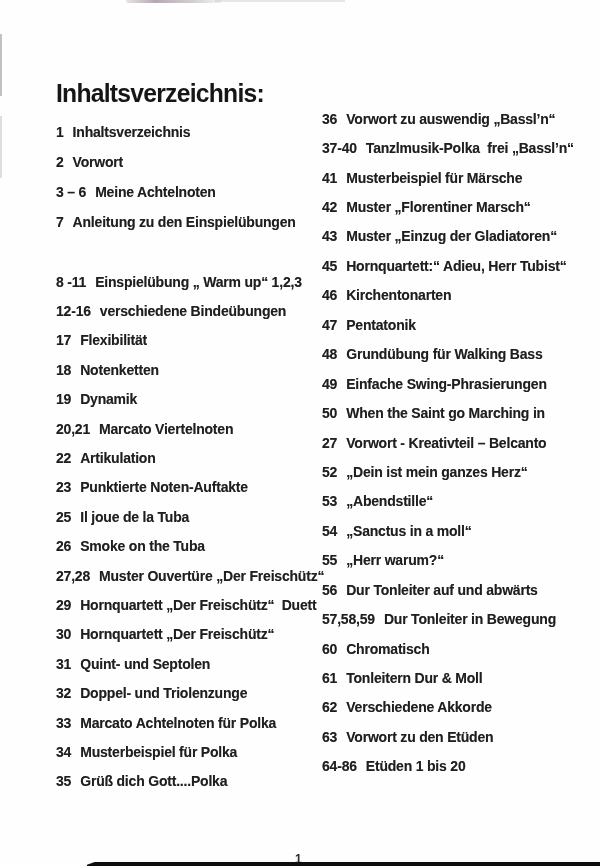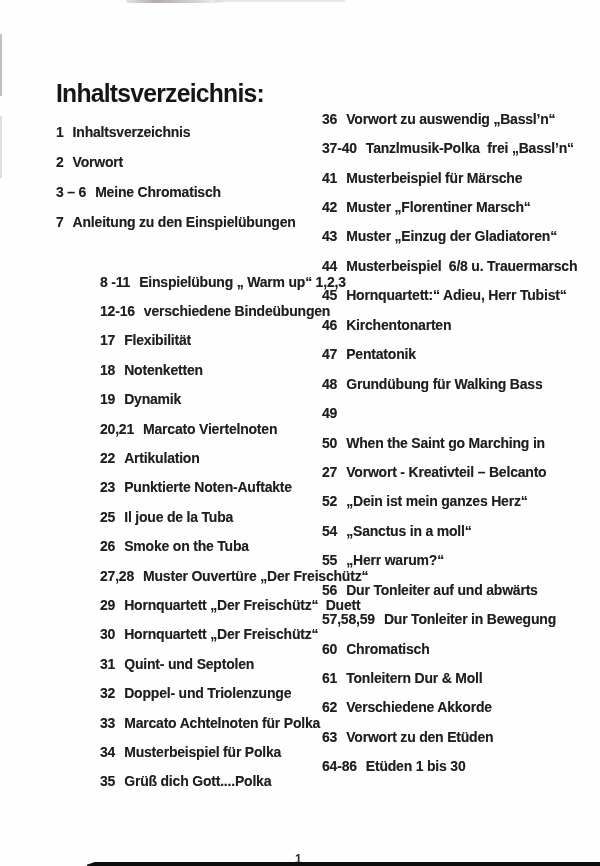--- a/index.html
+++ b/index.html
@@ -21,21 +21,21 @@
     color: #161616;
     transform: scaleX(0.95);
     transform-origin: left center;
     white-space: nowrap;
   }
   .toc-col { position: absolute; }
   .toc-col-left-top    { left: 56px;  top: 117px; }
   .toc-col-left-main   { left: 56px;  top: 267px; }
   .toc-col-right       { left: 322px; top: 104px; }
   .toc-col-left-top .toc-row  { height: 30px; }
-  .toc-col-left-main .toc-row { height: 29.4px; margin-left: 44px; }
+  .toc-col-left-main .toc-row { height: 29.4px; }
   .toc-col-right .toc-row     { height: 29.45px; }
   .toc-row {
     display: flex;
     align-items: center;
     gap: 9px;
     white-space: nowrap;
     font-size: 14px;
     font-weight: 700;
     letter-spacing: -0.2px;
     color: #1f1f1f;
@@ -102,21 +102,21 @@
     <div class="toc-row">
       <span class="num">1</span>
       <span class="lbl">Inhaltsverzeichnis</span>
     </div>
     <div class="toc-row">
       <span class="num">2</span>
       <span class="lbl">Vorwort</span>
     </div>
     <div class="toc-row">
       <span class="num">3 – 6</span>
-      <span class="lbl">Meine Chromatisch</span>
+      <span class="lbl">Meine Achtelnoten</span>
     </div>
     <div class="toc-row">
       <span class="num">7</span>
       <span class="lbl">Anleitung zu den Einspielübungen</span>
     </div>
   </div>
 
 <div class="toc-col toc-col-left-main">
     <div class="toc-row">
       <span class="num">8 -11</span>
@@ -207,55 +207,56 @@
     </div>
     <div class="toc-row">
       <span class="num">42</span>
       <span class="lbl">Muster „Florentiner Marsch“</span>
     </div>
     <div class="toc-row">
       <span class="num">43</span>
       <span class="lbl">Muster „Einzug der Gladiatoren“</span>
     </div>
     <div class="toc-row">
-      <span class="num">44</span>
-      <span class="lbl">Musterbeispiel  6/8 u. Trauermarsch</span>
-    </div>
-    <div class="toc-row">
       <span class="num">45</span>
       <span class="lbl">Hornquartett:“ Adieu, Herr Tubist“</span>
     </div>
     <div class="toc-row">
       <span class="num">46</span>
       <span class="lbl">Kirchentonarten</span>
     </div>
     <div class="toc-row">
       <span class="num">47</span>
       <span class="lbl">Pentatonik</span>
     </div>
     <div class="toc-row">
       <span class="num">48</span>
       <span class="lbl">Grundübung für Walking Bass</span>
     </div>
     <div class="toc-row">
       <span class="num">49</span>
+      <span class="lbl">Einfache Swing-Phrasierungen</span>
     </div>
     <div class="toc-row">
       <span class="num">50</span>
       <span class="lbl">When the Saint go Marching in</span>
     </div>
     <div class="toc-row">
       <span class="num">27</span>
       <span class="lbl">Vorwort - Kreativteil – Belcanto</span>
     </div>
     <div class="toc-row">
       <span class="num">52</span>
       <span class="lbl">„Dein ist mein ganzes Herz“</span>
     </div>
     <div class="toc-row">
+      <span class="num">53</span>
+      <span class="lbl">„Abendstille“</span>
+    </div>
+    <div class="toc-row">
       <span class="num">54</span>
       <span class="lbl">„Sanctus in a moll“</span>
     </div>
     <div class="toc-row">
       <span class="num">55</span>
       <span class="lbl">„Herr warum?“</span>
     </div>
     <div class="toc-row">
       <span class="num">56</span>
       <span class="lbl">Dur Tonleiter auf und abwärts</span>
@@ -275,19 +276,19 @@
     <div class="toc-row">
       <span class="num">62</span>
       <span class="lbl">Verschiedene Akkorde</span>
     </div>
     <div class="toc-row">
       <span class="num">63</span>
       <span class="lbl">Vorwort zu den Etüden</span>
     </div>
     <div class="toc-row">
       <span class="num">64-86</span>
-      <span class="lbl">Etüden 1 bis 30</span>
+      <span class="lbl">Etüden 1 bis 20</span>
     </div>
   </div>
 
 <div class="page-number">1</div>
 
 <div class="artifact-bottom-bar"></div>
 
 </body></html>

